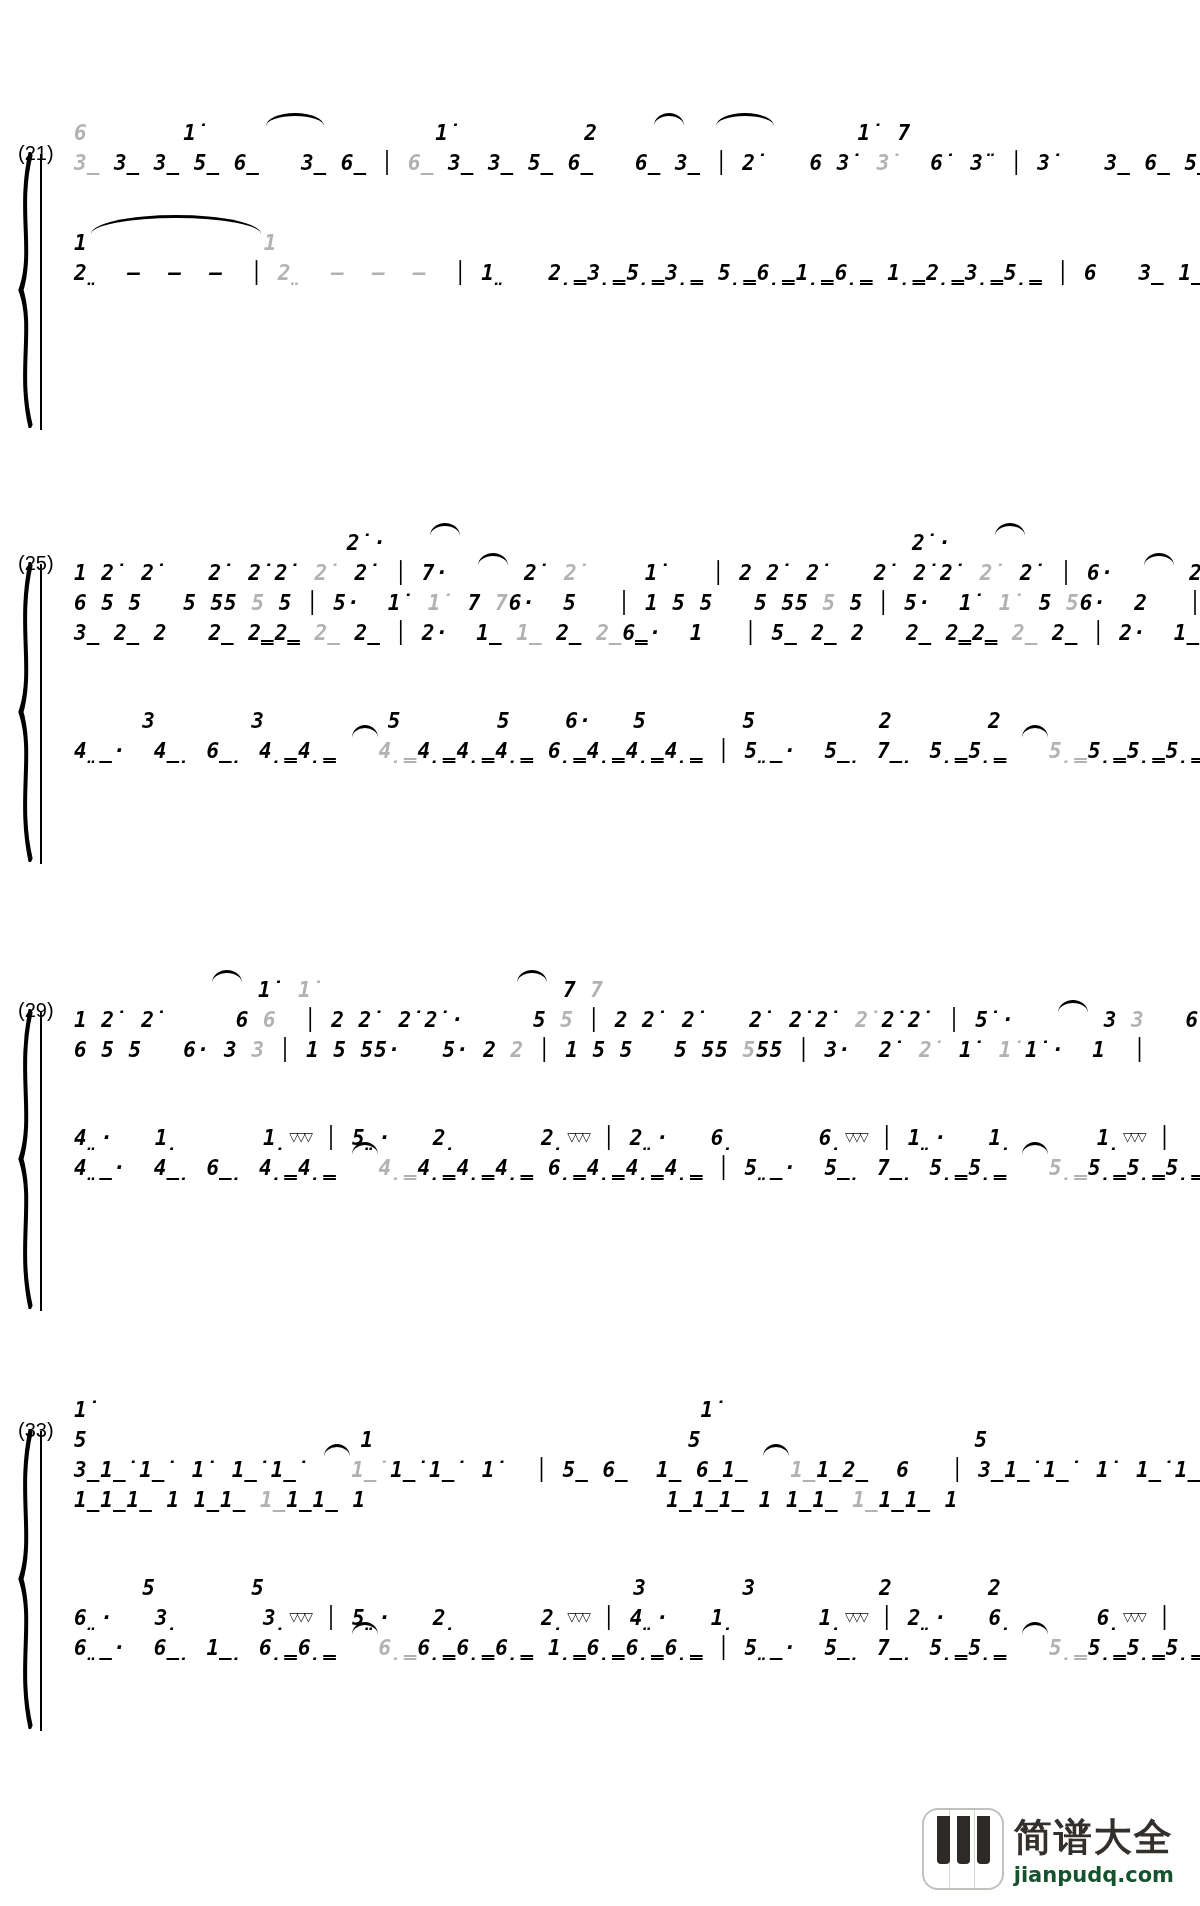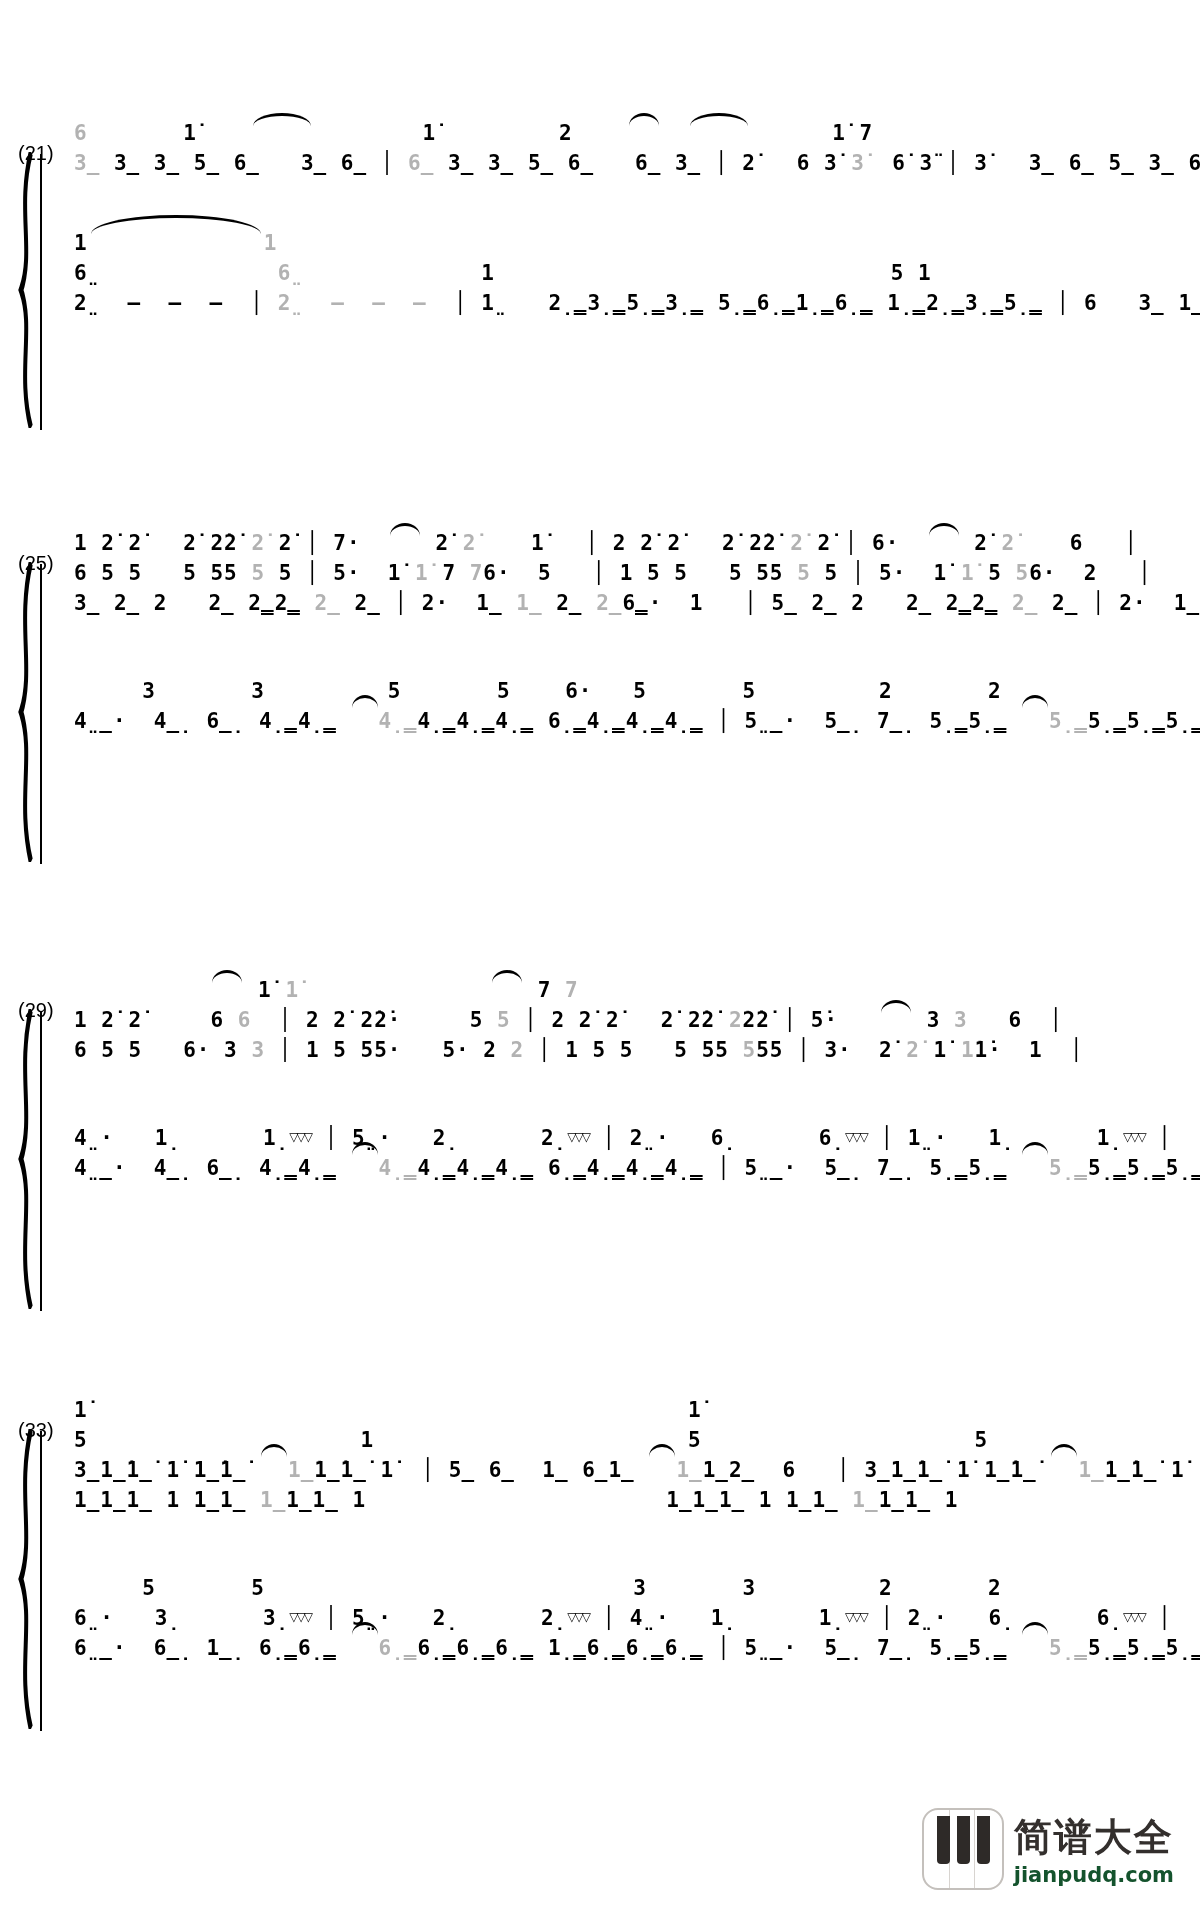--- a/index.html
+++ b/index.html
@@ -5,21 +5,21 @@
   html,body{margin:0;padding:0;background:#ffffff;}
   body{width:1200px;height:1906px;position:relative;overflow:hidden;
        font-family:"DejaVu Sans Mono",monospace;}
   .system{position:absolute;left:64px;right:14px;}
   .sys-label{position:absolute;left:-46px;top:24px;
        font:20px "Liberation Sans",sans-serif;color:#000;}
   .brace{position:absolute;left:-52px;top:34px;width:22px;}
   .vline{position:absolute;left:-24px;top:36px;width:2px;background:#000;}
   .stave{padding-left:10px;}
   .nrow{white-space:pre;font-weight:bold;font-size:21px;line-height:30px;
-        height:30px;color:#000;letter-spacing:1px;}
+        height:30px;color:#000;letter-spacing:1px;font-style:italic;}
   .nrow span{display:inline-block;vertical-align:baseline;}
   .gray{color:#b2b2b2;}
   .arc,.arc2,.arcb,.arcw{display:inline-block;border-top:3px solid #000;
         border-radius:50% 50% 0 0/100% 100% 0 0;height:10px;}
   .arc{width:30px;position:relative;top:-14px;margin:0 2px;}
   .arc2{width:58px;position:relative;top:-14px;margin:0 2px;}
   .arcb{width:26px;position:relative;top:-20px;margin:0 1px;}
   .arcw{width:170px;position:relative;top:-16px;height:16px;margin:0 3px;}
   .tri{font-size:12px;letter-spacing:-2px;position:relative;top:-4px;
        font-family:"DejaVu Sans",sans-serif;}
@@ -46,34 +46,34 @@
     </svg>
   <div class="vline" style="height:276px;"></div>
   <div>
       <div class="stave">
         <div class="nrow"><span class="gray">6</span><span>       1̇    </span><span class="arc2"></span><span>        1̇         2    </span><span class="arc"></span><span>  </span><span class="arc2"></span><span>      1̇ 7    </span></div>
         <div class="nrow"><span class="gray">3̲</span><span> 3̲ 3̲ 5̲ 6̲   3̲ 6̲ │ </span><span class="gray">6̲</span><span> 3̲ 3̲ 5̲ 6̲   6̲ 3̲ │ 2̇   6 3̇ </span><span class="gray">3̇</span><span>  6̇ 3̈ │ 3̇   3̲ 6̲ 5̲ 3̲ 6̲ 0̲ │</span></div>
       </div>
       <div class="gap1"></div>
       <div class="stave">
         <div class="nrow"><span>1</span><span class="arcw"></span><span class="gray">1</span></div>
-        <div class="nrow"><span>6̤</span><span>             </span><span class="gray">6̤</span><span>             1</span><span>                             5 1</span></div>
         <div class="nrow"><span>2̤  –  –  –  │ </span><span class="gray">2̤  –  –  –</span><span>  │ 1̤   2̣̳3̣̳5̣̳3̣̳ 5̣̳6̣̳1̣̳6̣̳ 1̣̳2̣̳3̣̳5̣̳ │ 6   3̲ 1̲  7̲̣ 3̲  6̲ 0̲ │</span></div>
       </div>
     </div>
 </div>
 
 <div class="system" style="top:528px;height:350px;">
   <span class="sys-label">(25)</span>
   <svg class="brace" style="height:300px;" viewBox="0 0 22 100" preserveAspectRatio="none">
       <path d="M19,0 C5,20 22,36 9,50 C22,64 5,80 19,100" fill="none" stroke="#000" stroke-width="4"></path>
     </svg>
   <div class="vline" style="height:300px;"></div>
   <div>
       <div class="stave">
+        <div class="nrow"><span>                    2̇·   </span><span class="arc"></span><span>                                 2̇·   </span><span class="arc"></span><span>    </span></div>
         <div class="nrow"><span>1 2̇ 2̇   2̇ 2̇2̇ </span><span class="gray">2̇</span><span> 2̇ │ 7·  </span><span class="arc"></span><span> 2̇ </span><span class="gray">2̇</span><span>    1̇   │ 2 2̇ 2̇   2̇ 2̇2̇ </span><span class="gray">2̇</span><span> 2̇ │ 6·  </span><span class="arc"></span><span> 2̇ </span><span class="gray">2̇</span><span>    6   │</span></div>
         <div class="nrow"><span>6 5 5   5 55 </span><span class="gray">5</span><span> 5 │ 5·  1̇ </span><span class="gray">1̇</span><span> 7 </span><span class="gray">7</span><span>6·  5   │ 1 5 5   5 55 </span><span class="gray">5</span><span> 5 │ 5·  1̇ </span><span class="gray">1̇</span><span> 5 </span><span class="gray">5</span><span>6·  2   │</span></div>
         <div class="nrow"><span>3̲ 2̲ 2   2̲ 2̳2̳ </span><span class="gray">2̲</span><span> 2̲ │ 2·  1̲ </span><span class="gray">1̲</span><span> 2̲ </span><span class="gray">2̲</span><span>6̳·  1   │ 5̲ 2̲ 2   2̲ 2̳2̳ </span><span class="gray">2̲</span><span> 2̲ │ 2·  1̲ </span></div>
       </div>
       <div class="gap2"></div>
       <div class="stave">
         <div class="nrow"><span>     3       3    </span><span>     5       5    </span><span>6·   5       5    </span><span>     2       2    </span></div>
         <div class="nrow"><span>4̤̲·  4̲̣ 6̲̣ 4̣̳4̣̳ </span><span class="arcb"></span><span class="gray">4̣̳</span><span>4̣̳4̣̳4̣̳ 6̣̳4̣̳4̣̳4̣̳ │ 5̤̲·  5̲̣ 7̲̣ 5̣̳5̣̳ </span><span class="arcb"></span><span class="gray">5̣̳</span><span>5̣̳5̣̳5̣̳ 7̣̳5̣̳5̣̳5̣̳ │ 6̤̲·  6̲̣ 1̲̣ 6̣̳6̣̳ </span></div>
       </div>
     </div>

